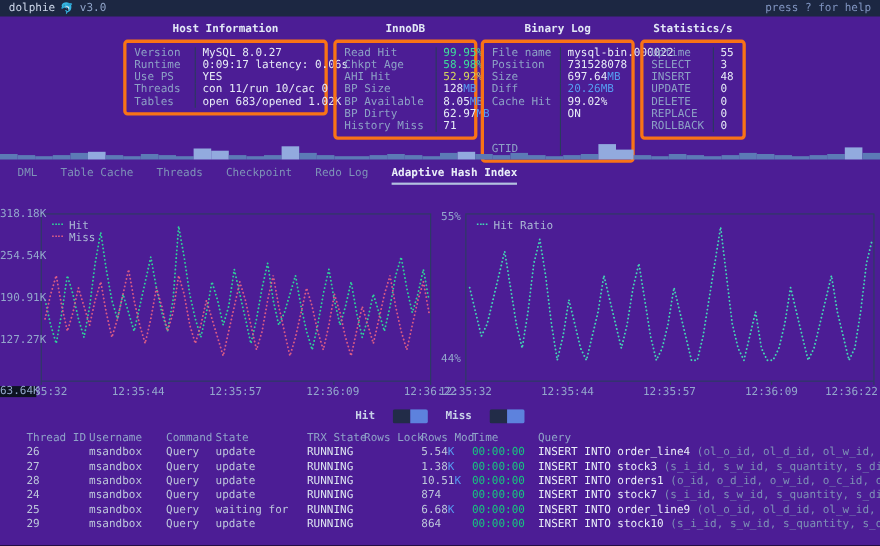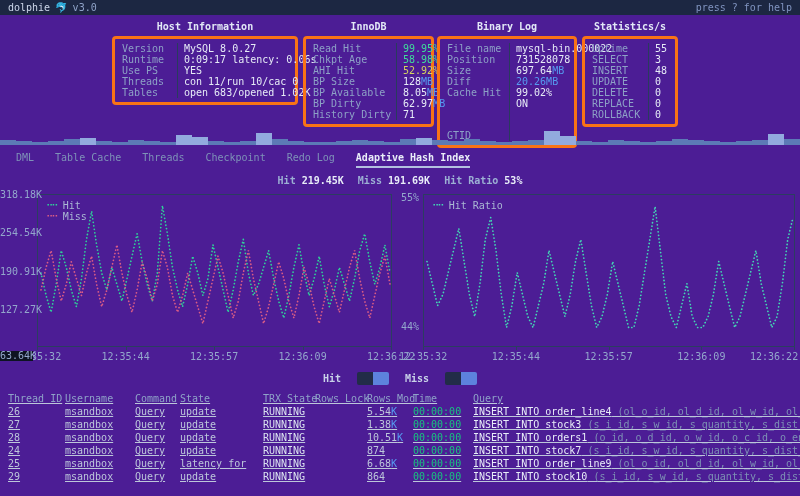--- a/index.html
+++ b/index.html
@@ -43,21 +43,21 @@
   .lname{color:#aab8d4;}
   
   .toggles{position:absolute;top:371px;left:0;width:800px;display:flex;justify-content:center;
            gap:16px;align-items:center;height:15px;}
   .tglabel{font-weight:bold;color:#c8d2e8;}
   .switch{width:32px;height:13px;display:flex;border-radius:2px;overflow:hidden;}
   .sw-off{flex:1;background:#222c48;} .sw-on{flex:1;background:#5d82dd;}
   
   .ptable{position:absolute;top:392px;left:0;width:800px;}
   .trow{display:grid;grid-template-columns:57px 70px 45px 83px 52px 52px 46px 60px 1fr;
-        padding-left:8px;line-height:13px;white-space:nowrap;color:#bcc6da;text-decoration:underline;}
+        padding-left:24px;line-height:13px;white-space:nowrap;color:#bcc6da;}
   .trow .hd{color:#8fa3c8;}
   .c-time{color:#17c57f;}
   .c-trx{color:#dbe2f0;}
   .c-query{overflow:hidden;}
   .qhead{color:#e8edf8;} .qrest{color:#7d90b5;}
   .kunit{color:#569af0;}
 </style>
 </head>
 <body>
 
@@ -116,21 +116,21 @@
         </div>
         <div class="prow">
           <span class="plabel" style="width: 83px;">BP Available</span>
           <span class="pval">8.05<span class="unit">MB</span></span>
         </div>
         <div class="prow">
           <span class="plabel" style="width: 83px;">BP Dirty</span>
           <span class="pval">62.97<span class="unit">MB</span></span>
         </div>
         <div class="prow">
-          <span class="plabel" style="width: 83px;">History Dirty</span>
+          <span class="plabel" style="width: 83px;">History Miss</span>
           <span class="pval">71</span>
         </div>
       </div>
       <div class="ptitle" style="left: 437px; width: 140px;">Binary Log</div>
       <div class="pbox" style="left: 437px; width: 140px;">
         <div class="prow">
           <span class="plabel" style="width: 62px;">File name</span>
           <span class="pval">mysql-bin.000022</span>
         </div>
         <div class="prow">
@@ -242,25 +242,20 @@
 
   <div class="tabs" id="tabs">
       <span class="tab">DML</span>
       <span class="tab">Table Cache</span>
       <span class="tab">Threads</span>
       <span class="tab">Checkpoint</span>
       <span class="tab">Redo Log</span>
       <span class="tab hl active">Adaptive Hash Index</span>
     </div>
 
-  <div class="mline">
-    <span><span class="mlabel">Hit</span> <span class="mvalue">219.45K</span></span>
-    <span><span class="mlabel">Miss</span> <span class="mvalue">191.69K</span></span>
-    <span><span class="mlabel">Hit Ratio</span> <span class="mvalue">53%</span></span>
-  </div>
 
   <div id="charts">
       <div class="plot" style="left: 37px; top: 194px; width: 355px; height: 153px;"><svg width="355" height="153" viewBox="0 0 355 153">
           <polyline points="3.0,78.0 8.1,100.5 13.1,117.3 18.2,89.2 23.2,55.5 28.3,72.4 33.3,94.9 38.4,111.7 43.5,83.6 48.5,44.3 53.6,16.2 58.6,49.9 63.7,78.0 68.8,94.9 73.8,72.4 78.9,89.2 83.9,106.1 89.0,83.6 94.0,61.2 99.1,38.7 104.2,66.8 109.2,89.2 114.3,106.1 119.3,78.0 124.4,10.6 129.4,38.7 134.5,72.4 139.6,94.9 144.6,111.7 149.7,89.2 154.7,61.2 159.8,78.0 164.9,100.5 169.9,83.6 175.0,49.9 180.0,72.4 185.1,94.9 190.1,117.3 195.2,94.9 200.3,66.8 205.3,44.3 210.4,78.0 215.4,100.5 220.5,89.2 225.6,72.4 230.6,55.5 235.7,83.6 240.7,106.1 245.8,123.0 250.8,100.5 255.9,72.4 261.0,49.9 266.0,78.0 271.1,100.5 276.1,83.6 281.2,61.2 286.2,89.2 291.3,111.7 296.4,94.9 301.4,72.4 306.5,89.2 311.5,106.1 316.6,83.6 321.7,55.5 326.7,38.7 331.8,66.8 336.8,89.2 341.9,72.4 346.9,49.9 352.0,78.0" fill="none" stroke="#2fd19a" stroke-width="1.7" stroke-dasharray="0.1 3.4" stroke-linecap="round"></polyline>
           <polyline points="3.0,94.9 8.1,72.4 13.1,55.5 18.2,83.6 23.2,106.1 28.3,89.2 33.3,66.8 38.4,83.6 43.5,100.5 48.5,78.0 53.6,61.2 58.6,89.2 63.7,111.7 68.8,94.9 73.8,72.4 78.9,49.9 83.9,78.0 89.0,100.5 94.0,117.3 99.1,94.9 104.2,66.8 109.2,83.6 114.3,106.1 119.3,89.2 124.4,55.5 129.4,72.4 134.5,100.5 139.6,117.3 144.6,100.5 149.7,78.0 154.7,94.9 159.8,111.7 164.9,128.6 169.9,106.1 175.0,83.6 180.0,61.2 185.1,78.0 190.1,100.5 195.2,123.0 200.3,106.1 205.3,78.0 210.4,55.5 215.4,83.6 220.5,106.1 225.6,128.6 230.6,111.7 235.7,89.2 240.7,66.8 245.8,83.6 250.8,106.1 255.9,123.0 261.0,100.5 266.0,72.4 271.1,89.2 276.1,111.7 281.2,128.6 286.2,106.1 291.3,83.6 296.4,100.5 301.4,117.3 306.5,94.9 311.5,72.4 316.6,55.5 321.7,83.6 326.7,106.1 331.8,123.0 336.8,100.5 341.9,78.0 346.9,61.2 352.0,89.2" fill="none" stroke="#da5c85" stroke-width="1.7" stroke-dasharray="0.1 3.4" stroke-linecap="round"></polyline>
         </svg><div class="legend">
           <div class="lrow">
             <span class="lmark" style="color: rgb(47, 209, 154);">⠒⠒</span>
             <span class="lname">Hit</span>
           </div>
@@ -372,21 +367,21 @@
         <span class="c-trx">RUNNING</span>
         <span></span>
         <span>874</span>
         <span class="c-time">00:00:00</span>
         <span class="c-query"><span class="qhead">INSERT INTO stock7</span><span class="qrest"> (s_i_id, s_w_id, s_quantity, s_dist_01, s_dist_02, s_</span></span>
       </div>
       <div class="trow">
         <span>25</span>
         <span>msandbox</span>
         <span>Query</span>
-        <span>latency for</span>
+        <span>waiting for</span>
         <span class="c-trx">RUNNING</span>
         <span></span>
         <span>6.68<span class="kunit">K</span></span>
         <span class="c-time">00:00:00</span>
         <span class="c-query"><span class="qhead">INSERT INTO order_line9</span><span class="qrest"> (ol_o_id, ol_d_id, ol_w_id, ol_number, ol_i_id,</span></span>
       </div>
       <div class="trow">
         <span>29</span>
         <span>msandbox</span>
         <span>Query</span>

